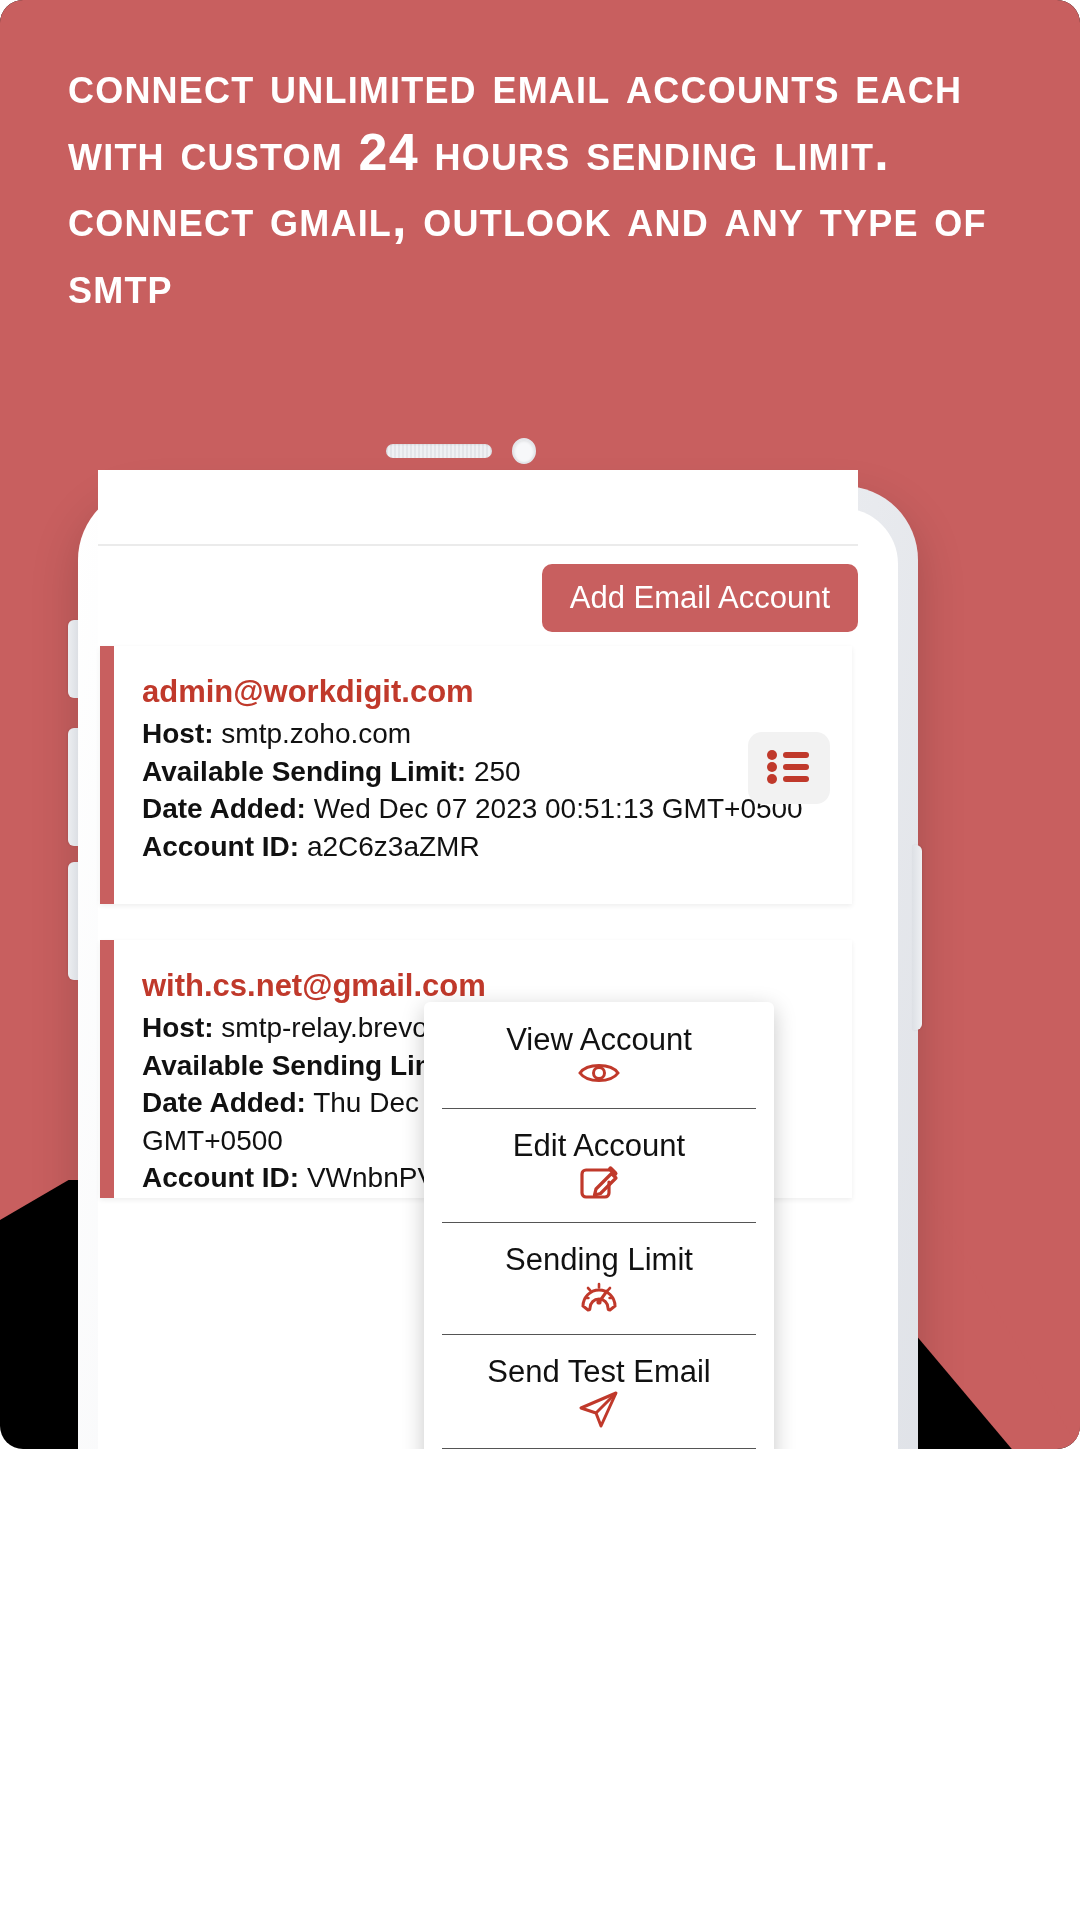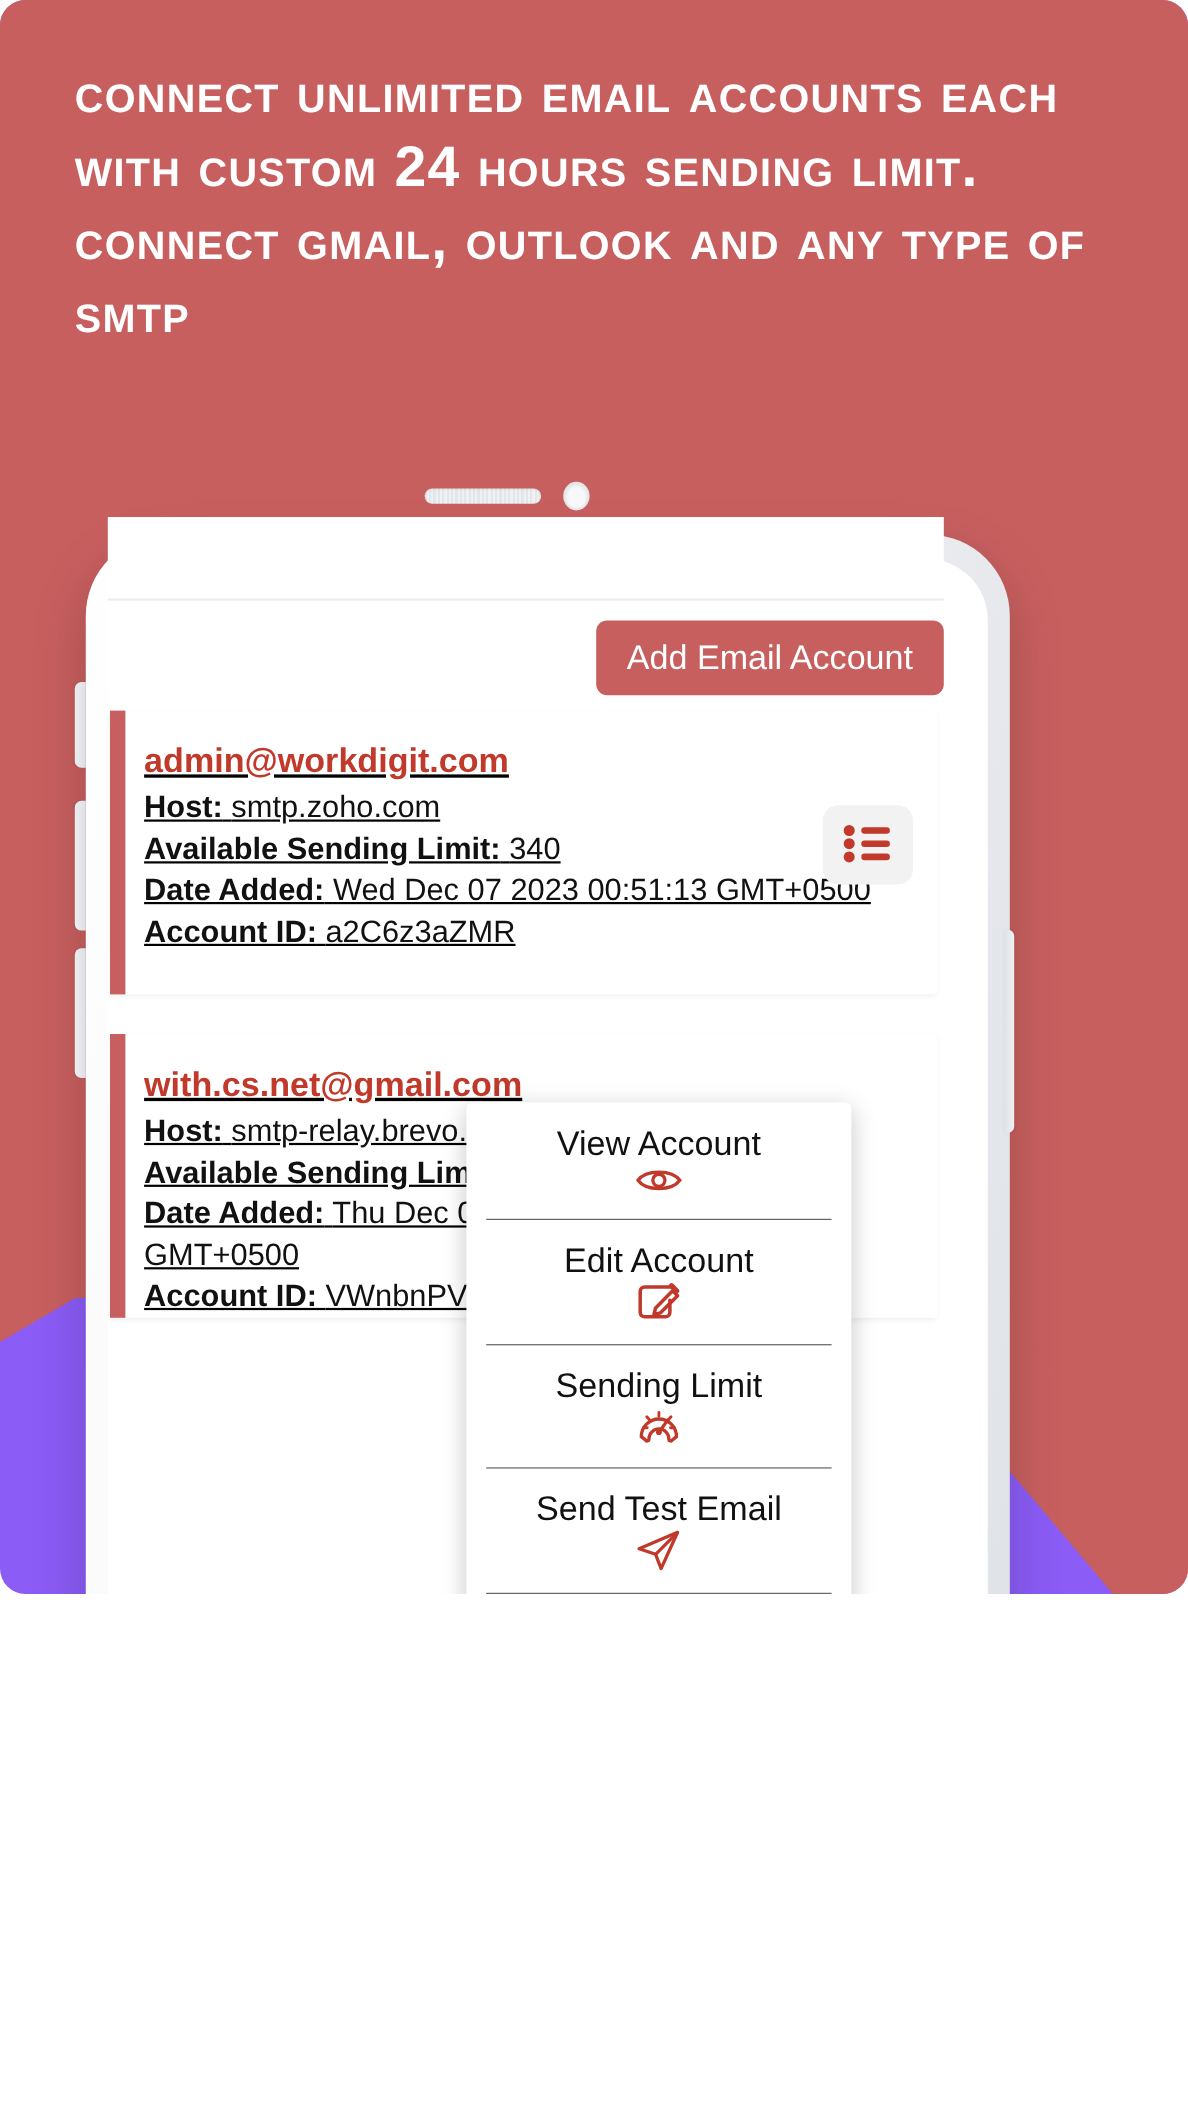--- a/index.html
+++ b/index.html
@@ -4,21 +4,21 @@
 <style>
   * { box-sizing: border-box; margin: 0; padding: 0; }
   html, body {
     width: 1080px; height: 1920px;
     font-family: "Liberation Sans", sans-serif;
     overflow: hidden;
   }
   #stage {
     position: relative;
     width: 1080px; height: 1449px;
-    background: #8b5cf6;
+    background: #000000;
     overflow: hidden;
     border-radius: 23px;
   }
 
   
   .bg-red {
     position: absolute; left: 0; top: 0;
     width: 1080px; height: 1180px;
     background: #c85f5f;
     clip-path: polygon(0 0, 1080px 0, 1080px 1180px, 0 1180px);
@@ -147,21 +147,21 @@
     position: absolute;
     left: 2px;
     width: 752px;
     background: #ffffff;
     border-left: 14px solid #c85f5f;
     box-shadow: 0 2px 5px rgba(0,0,0,0.07);
   }
   .card.c1 { top: 176px; height: 258px; }
   .card.c2 { top: 470px; height: 258px; }
 
-  .card-body { padding: 28px 22px 10px 17px; text-decoration: underline; }
+  .card-body { padding: 28px 22px 10px 28px; }
   .acct-email {
     color: #c0392b;
     font-size: 31px;
     font-weight: 700;
     margin-bottom: 5px;
     white-space: nowrap;
   }
   .acct-line {
     font-size: 28px;
     color: #111;
@@ -248,21 +248,21 @@
 
     <div class="card c1">
       <div class="card-body">
         <div class="acct-email">admin@workdigit.com</div>
         <div class="acct-line">
           <b>Host:</b>
           <span>smtp.zoho.com</span>
         </div>
         <div class="acct-line">
           <b>Available Sending Limit:</b>
-          <span>340</span>
+          <span>250</span>
         </div>
         <div class="acct-line">
           <b>Date Added:</b>
           <span>Wed Dec 07 2023 00:51:13 GMT+0500</span>
         </div>
         <div class="acct-line">
           <b>Account ID:</b>
           <span>a2C6z3aZMR</span>
         </div>
       </div>

